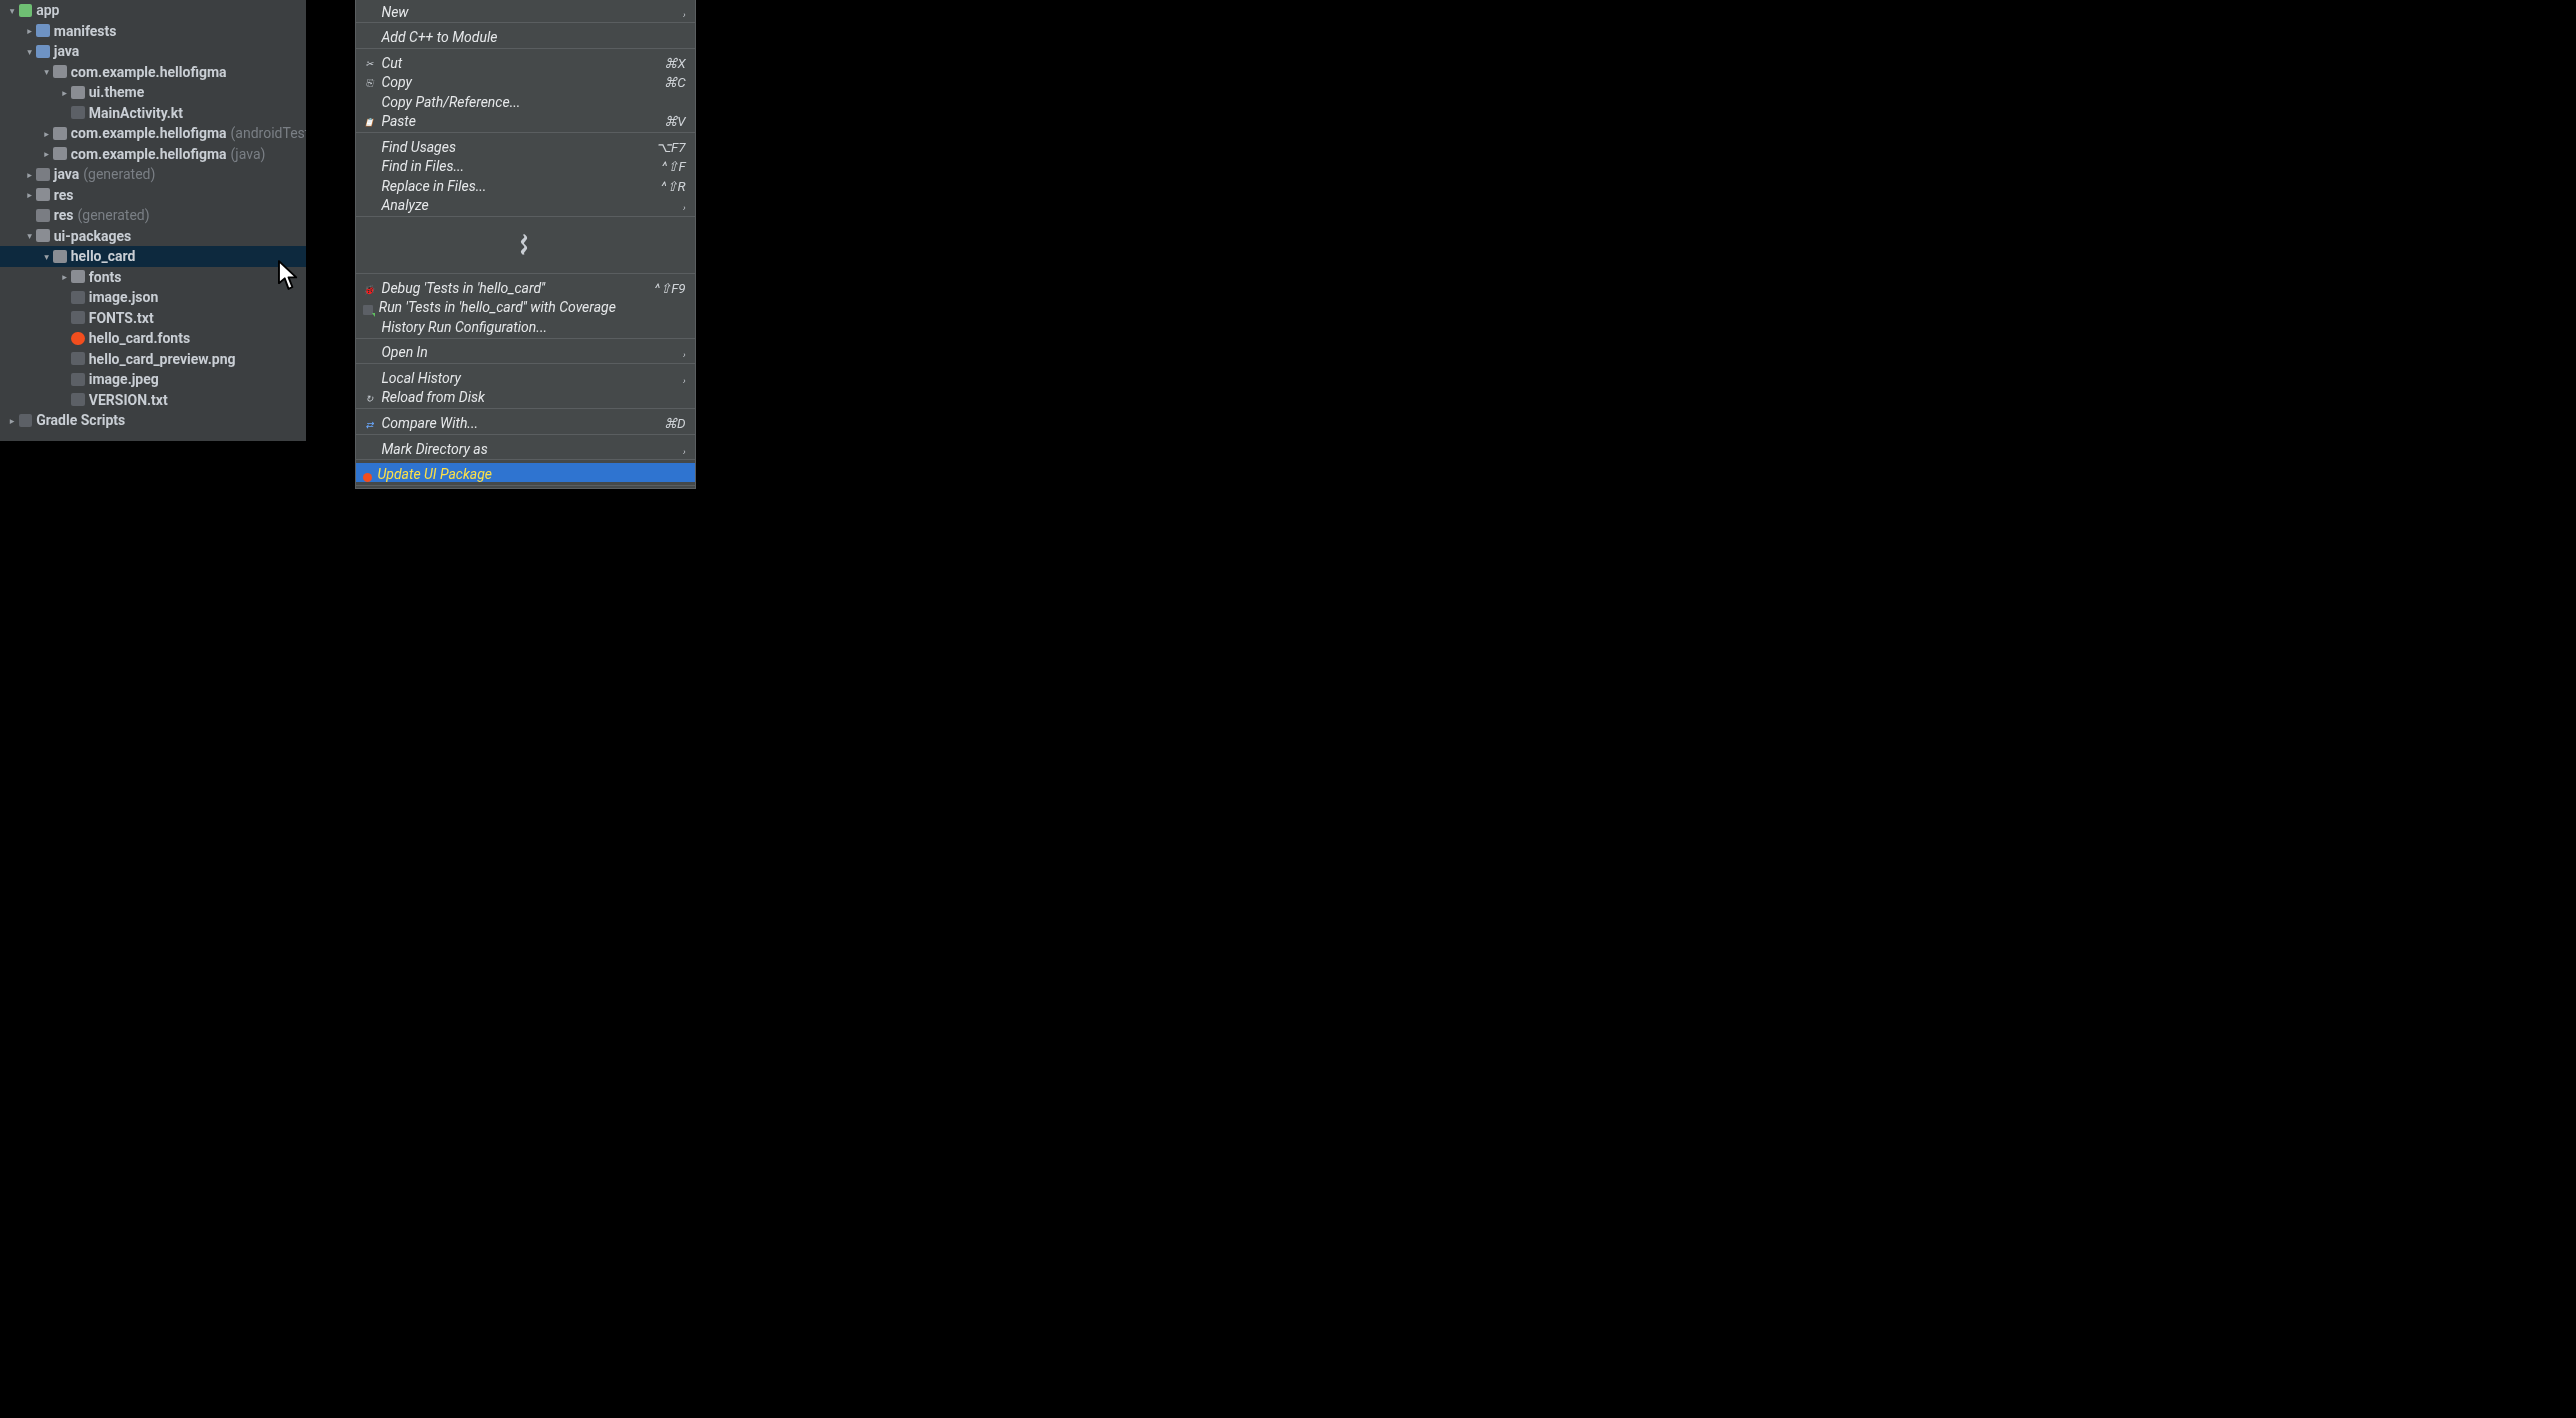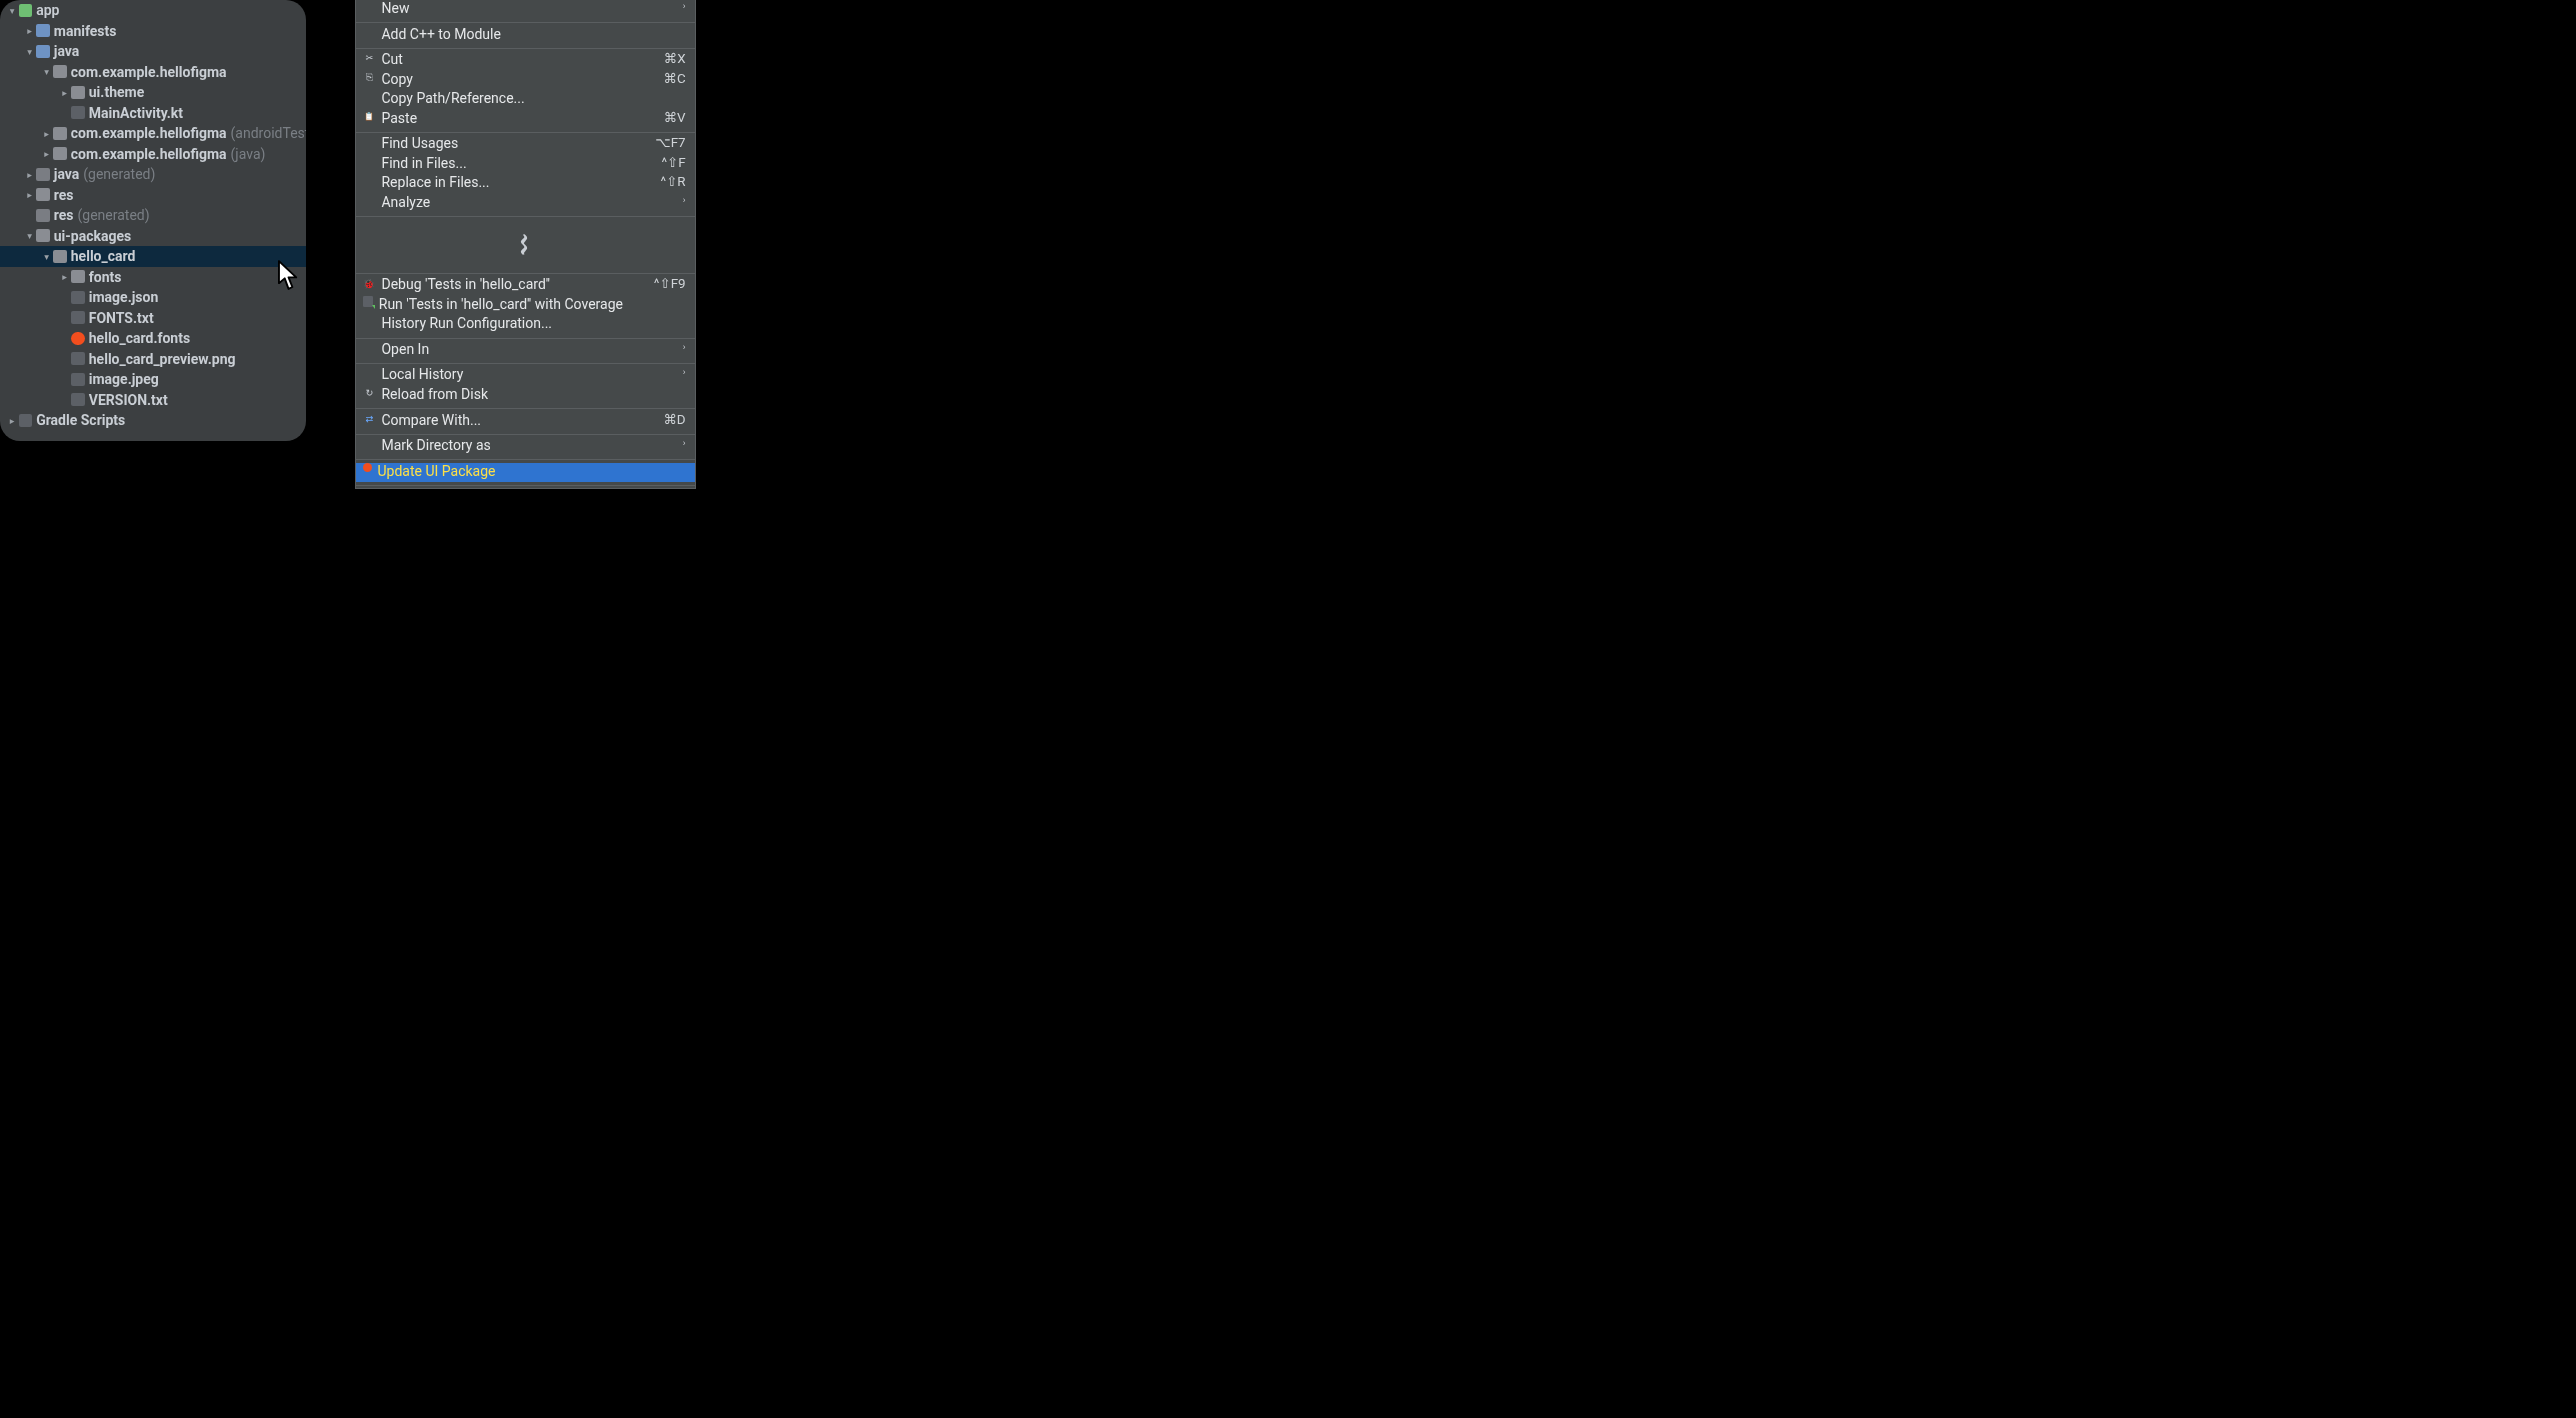--- a/index.html
+++ b/index.html
@@ -15,21 +15,20 @@
 
     
     .tree-panel {
       position: absolute;
       left: 0;
       top: 0;
       width: 306px;
       height: 441px;
       background: #3c3f41;
       overflow: hidden;
-      border-radius: 20px;
     }
     .tree-row {
       height: 20.5px;
       display: flex;
       align-items: center;
       white-space: nowrap;
     }
     .tree-row.selected { background: #0d293e; }
     .tree-row.file-row .chevron { visibility: hidden; }
     .indent { display: inline-block; flex: 0 0 auto; }
@@ -79,24 +78,25 @@
       width: 341px;
       background: #45494a;
       border: 0.7px solid #5a5e60;
       border-top: none;
       box-shadow: 0 5.4px 16px rgba(0,0,0,.5);
       padding-bottom: 0;
     }
     .menu-item {
       height: 19.5px;
       display: flex;
-      align-items: flex-start;
+      align-items: flex-end;
       padding: 0 9.4px 0 6.7px;
       color: #e6e8ea;
       position: relative;
+      font-style: italic;
     }
     .menu-item.highlight {
       background: #2f74d0;
       color: #fde047;
     }
     .menu-icon {
       width: 13.4px;
       height: 13.4px;
       margin-right: 5.4px;
       flex: 0 0 auto;

